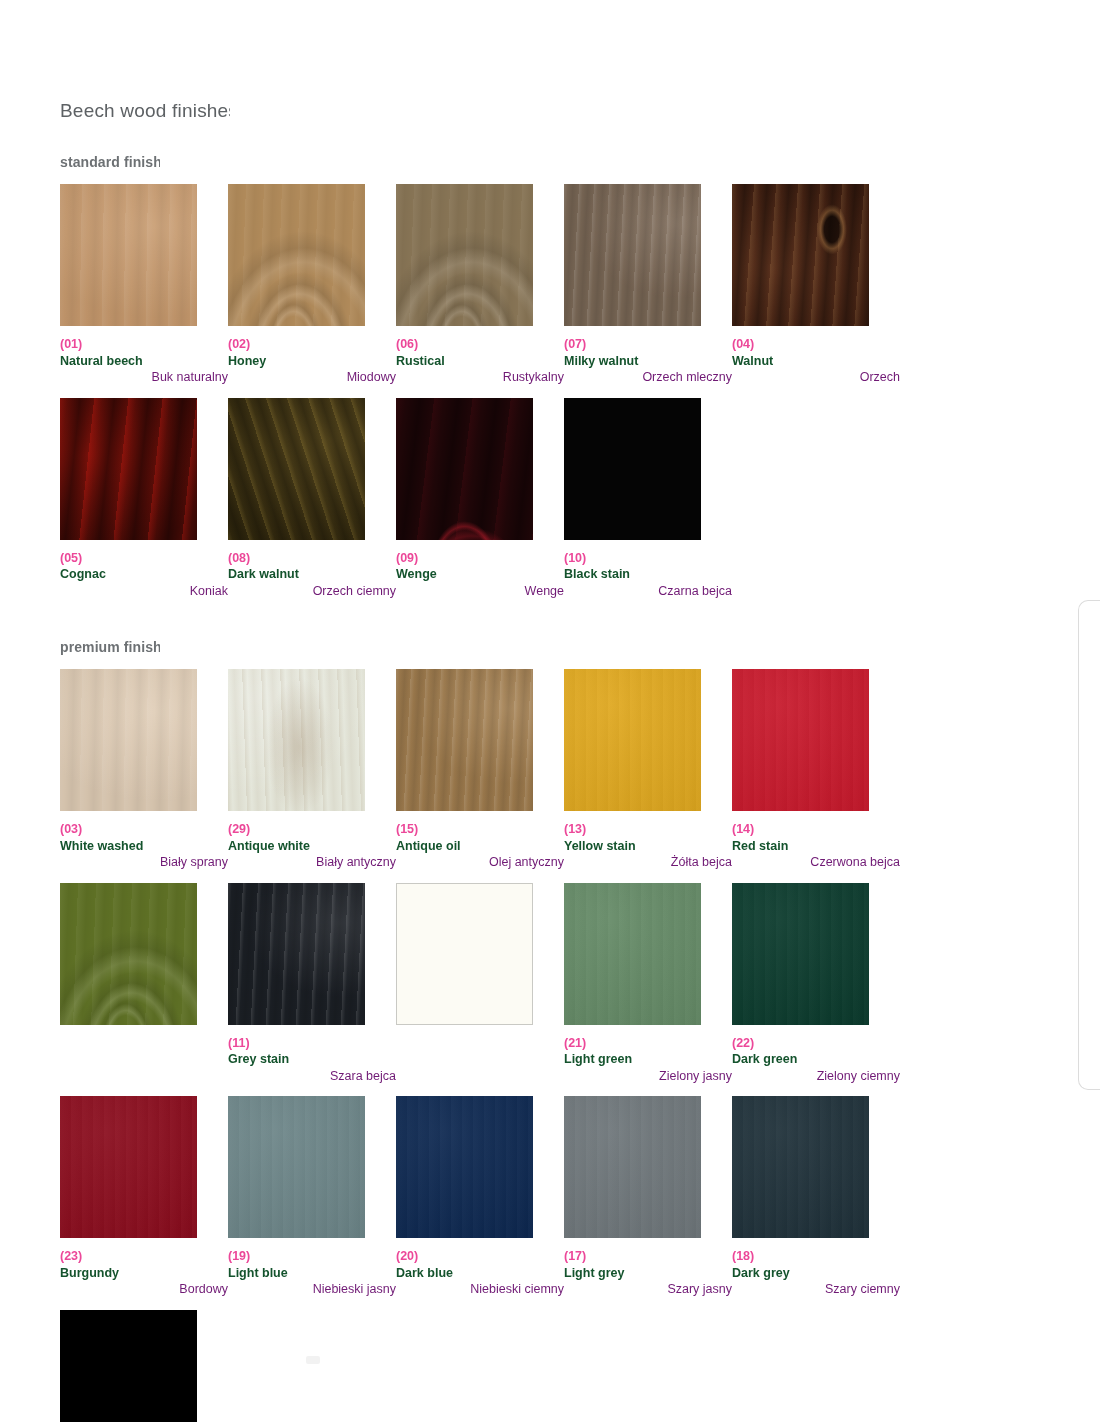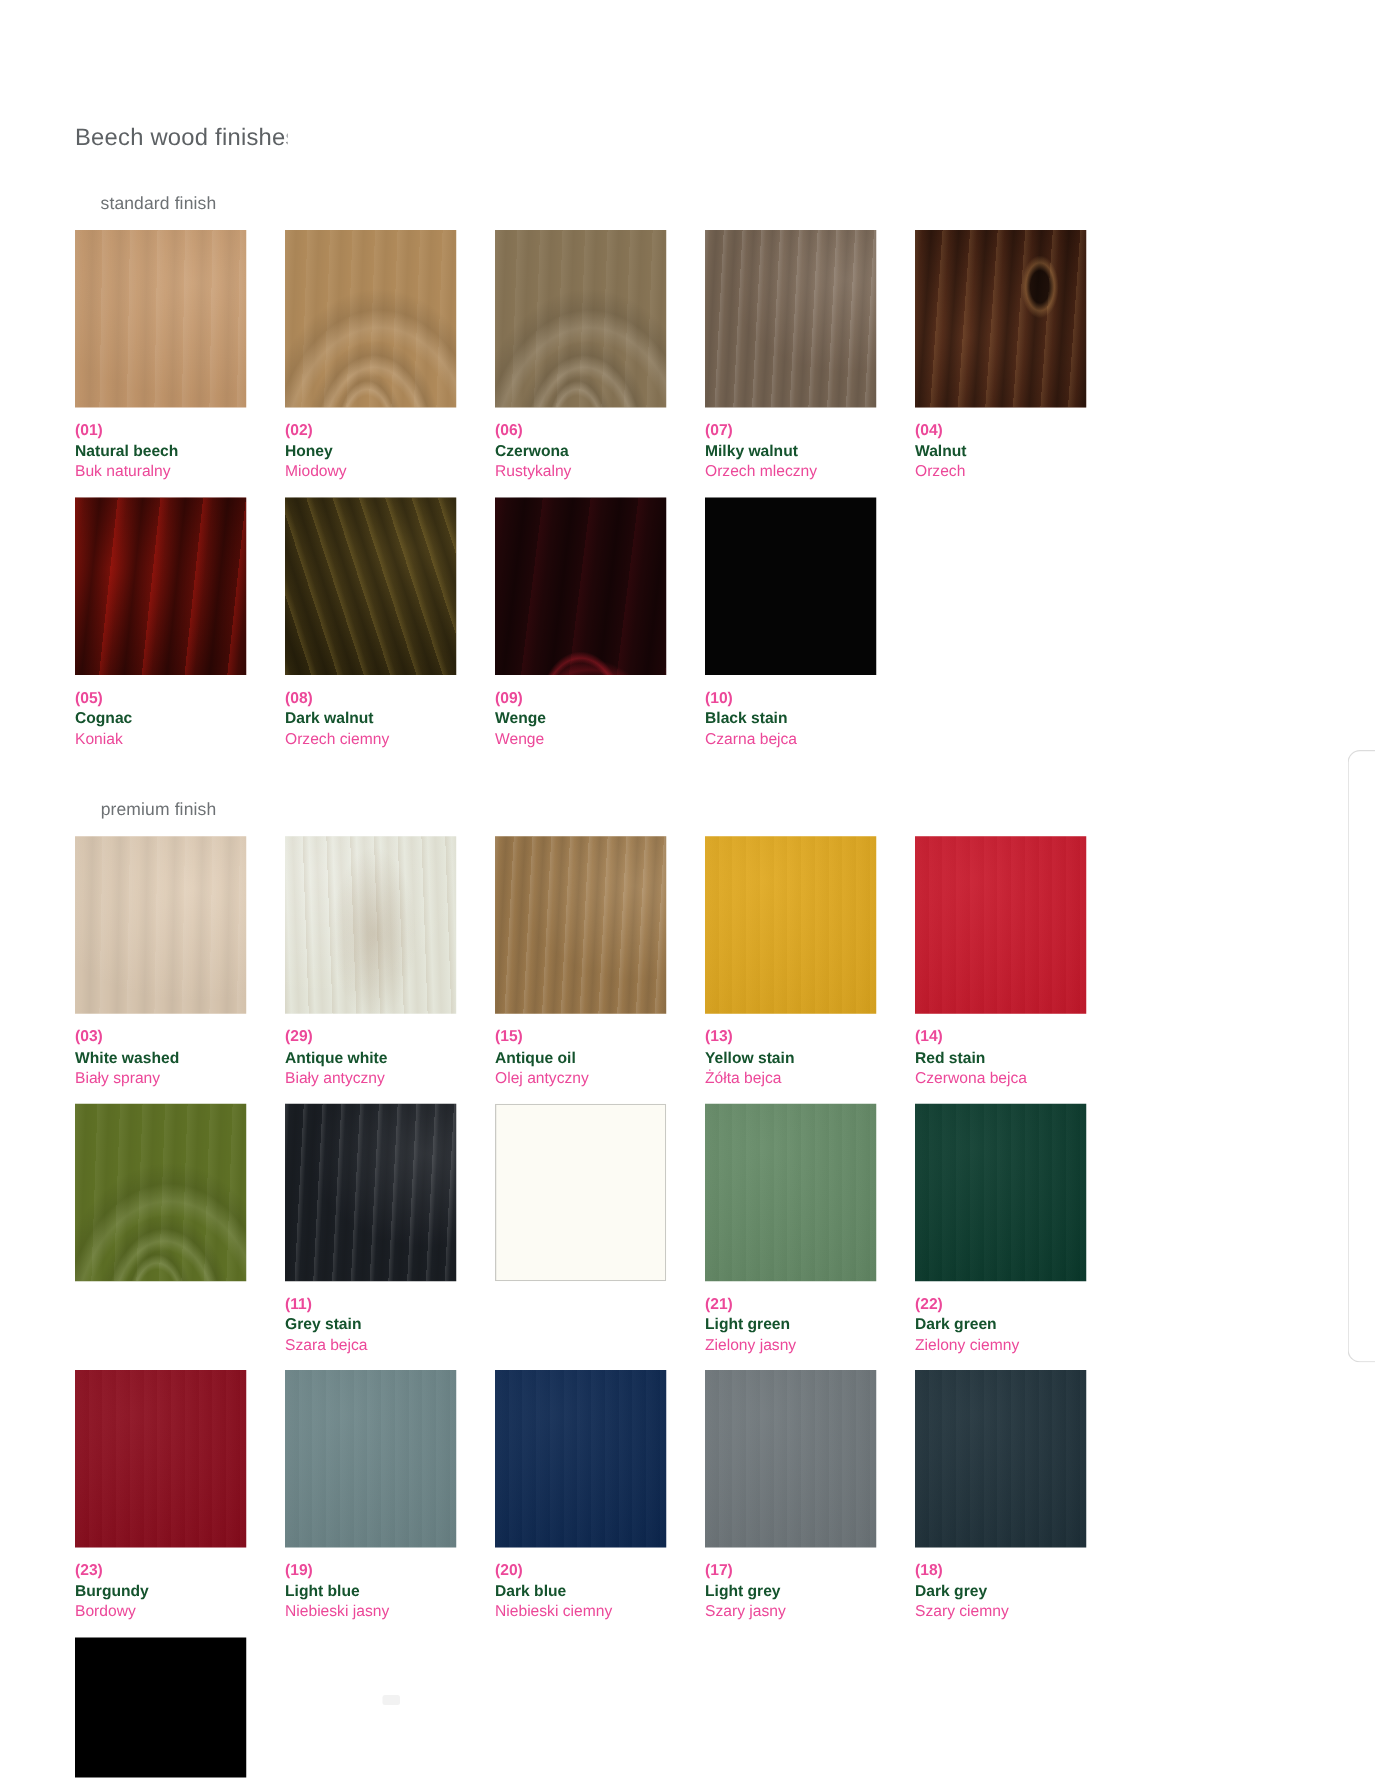--- a/index.html
+++ b/index.html
@@ -31,23 +31,23 @@
     font-weight: 400;
     letter-spacing: 0.2px;
     margin: 0 0 32px 0;
     white-space: nowrap;
     overflow: hidden;
     width: 170px;
   }
   .section-label {
     font-size: 14px;
     color: #6d7174;
-    font-weight: 400;
+    font-weight: 700;
     letter-spacing: 0.1px;
-    margin: 0 0 14px 13px;
+    margin: 0 0 14px 0;
     white-space: nowrap;
     overflow: hidden;
     width: 100px;
     text-align: right;
   }
   .section + .section { margin-top: 28px; }
   .grid {
     display: flex;
     flex-wrap: wrap;
   }
@@ -81,22 +81,23 @@
     display: block;
   }
   .cap .en {
     font-size: 12.5px;
     color: #14532d;
     display: block;
     font-weight: bold;
   }
   .cap .pl {
     font-size: 12.5px;
-    color: #ec4899;
+    color: #701a75;
     display: block;
+    text-align: right;
   }
   
   .edge-tab {
     position: absolute;
     right: 0px;
     top: 600px;
     width: 22px;
     height: 490px;
     border: 1px solid #dcdcdc;
     border-right: none;
@@ -142,21 +143,21 @@
                 <span class="en">Honey</span>
                 <span class="pl">Miodowy</span>
               </div>
             </div>
             <div class="cell">
               <div class="swatch" style="background-color: rgb(135, 116, 85);">
                 <div class="grain" style="background-image: radial-gradient(70% 120% at 48% 115%, rgba(255, 255, 255, 0) 18%, rgba(255, 255, 255, 0.13) 21%, rgba(0, 0, 0, 0.1) 25%, rgba(255, 255, 255, 0) 30%), radial-gradient(90% 140% at 52% 125%, rgba(255, 255, 255, 0) 30%, rgba(255, 255, 255, 0.12) 34%, rgba(0, 0, 0, 0.1) 39%, rgba(255, 255, 255, 0) 45%), radial-gradient(120% 170% at 55% 135%, rgba(255, 255, 255, 0) 42%, rgba(255, 255, 255, 0.1) 47%, rgba(0, 0, 0, 0.09) 53%, rgba(255, 255, 255, 0) 60%), repeating-linear-gradient(92deg, rgba(255, 255, 255, 0.05) 0px, rgba(0, 0, 0, 0.035) 9px, rgba(255, 255, 255, 0) 18px);"></div>
               </div>
               <div class="cap">
                 <span class="code">(06)</span>
-                <span class="en">Czerwona</span>
+                <span class="en">Rustical</span>
                 <span class="pl">Rustykalny</span>
               </div>
             </div>
             <div class="cell">
               <div class="swatch" style="background-color: rgb(125, 106, 88);">
                 <div class="grain" style="background-image: repeating-linear-gradient(93deg, rgba(255, 255, 255, 0.12) 0px, rgba(255, 255, 255, 0) 4px, rgba(0, 0, 0, 0.09) 9px, rgba(255, 255, 255, 0) 15px), radial-gradient(90% 70% at 82% 28%, rgba(255, 255, 255, 0.1), rgba(0, 0, 0, 0.07) 75%);"></div>
               </div>
               <div class="cap">
                 <span class="code">(07)</span>
                 <span class="en">Milky walnut</span>

